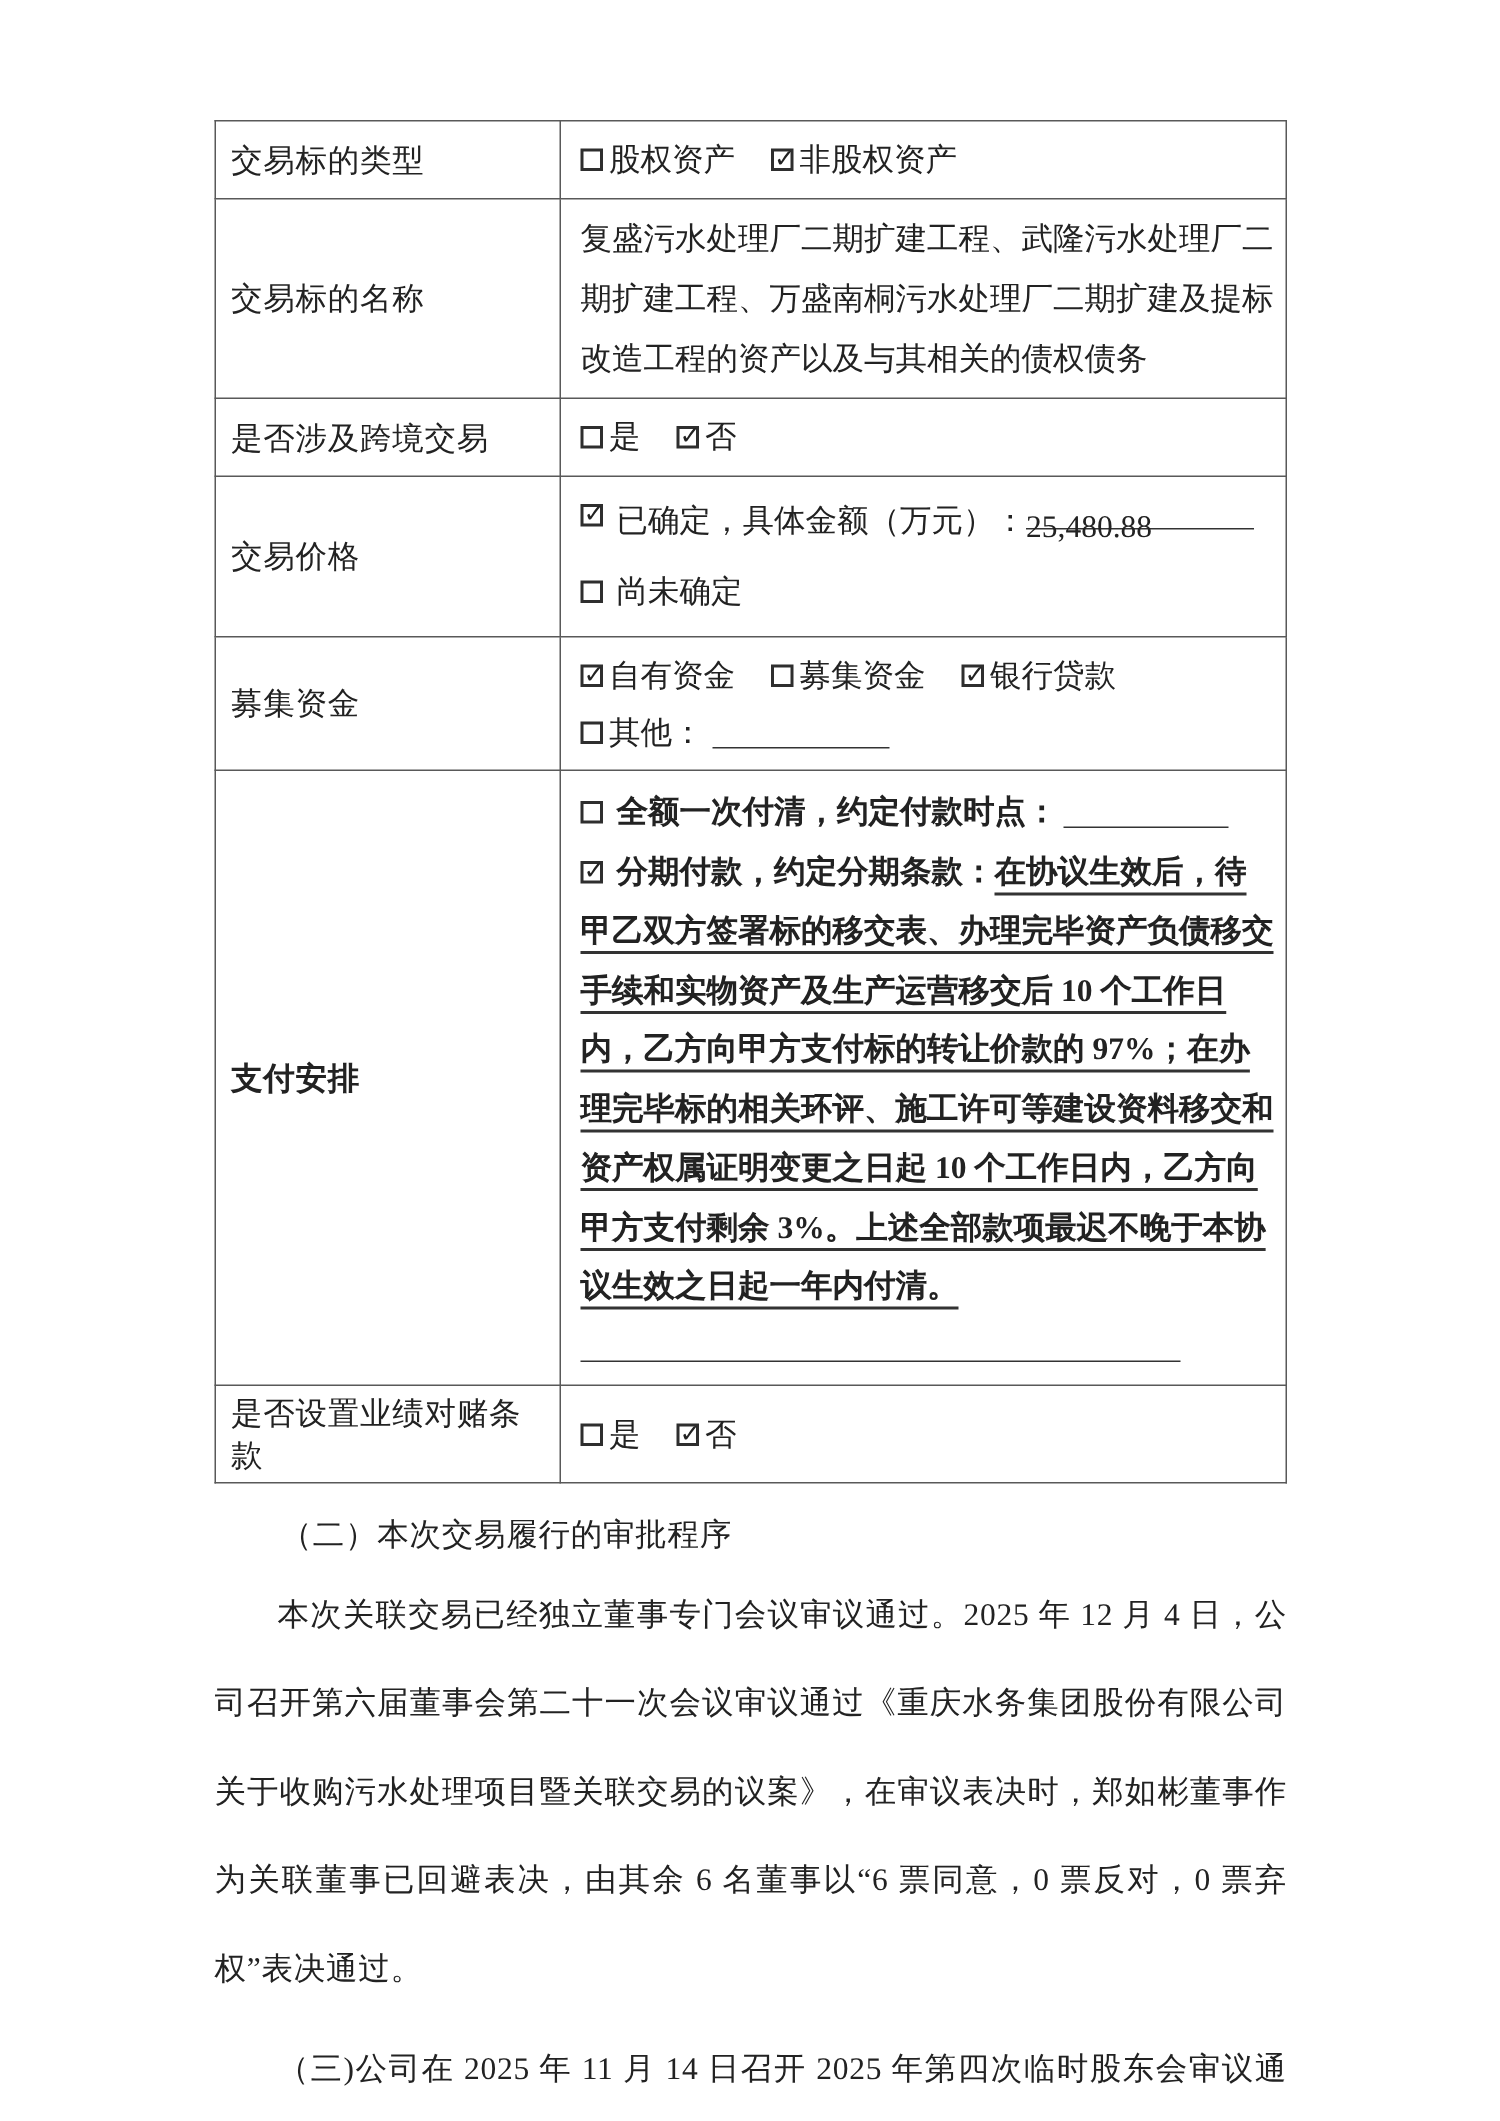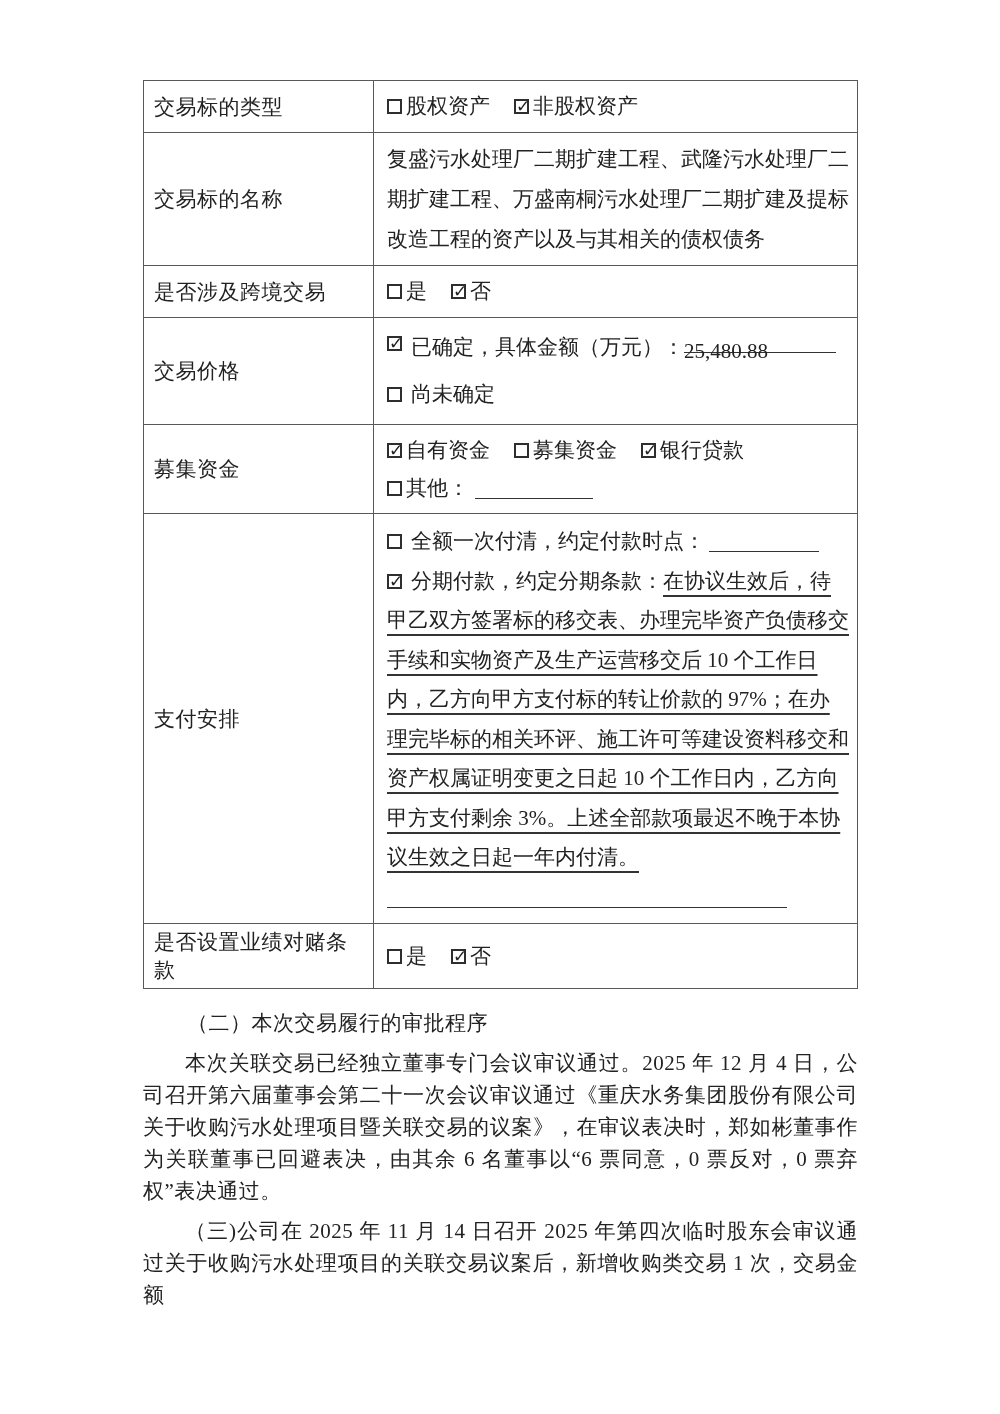--- a/index.html
+++ b/index.html
@@ -39,21 +39,21 @@
   }
   tr.r1  td { height: 46px; }
   tr.r2  td.val { line-height: 40px; }
   tr.r2  td { height: 120px; }
   tr.r3  td { height: 46px; }
   tr.r4  td { height: 50px; }
   tr.r5  td { height: 94px; }
   tr.r5  td.val { line-height: 47px; }
   tr.r6  td { height: 76px; }
   tr.r6  td.val { line-height: 38px; }
-  tr.r7  td { height: 358px; }
+  tr.r7  td { height: 358px; font-weight: bold; }
   tr.r7  td.val { line-height: 39.5px; padding-top: 8px; }
   tr.r8  td { height: 48px; }
 
   
   .cb {
     display: inline-block;
     width: 15px; height: 15px;
     border: 2px solid #2e2e2e;
     box-sizing: border-box;
     background: #fff;
@@ -101,21 +101,21 @@
     margin: 22px 0 0 0;
     font-size: 21px;
     line-height: 24px;
     text-indent: 44px;
     letter-spacing: 0.5px;
   }
   p.para {
     margin: 12px 0 0 0;
     width: 715px;
     font-size: 21px;
-    line-height: 32px;
+    line-height: 59px;
     text-align: justify;
     text-indent: 42px;
     letter-spacing: 0.5px;
   }
   p.para.p3 { margin-top: 8px; }
 </style>
 </head>
 <body>
 
 <div class="page">

